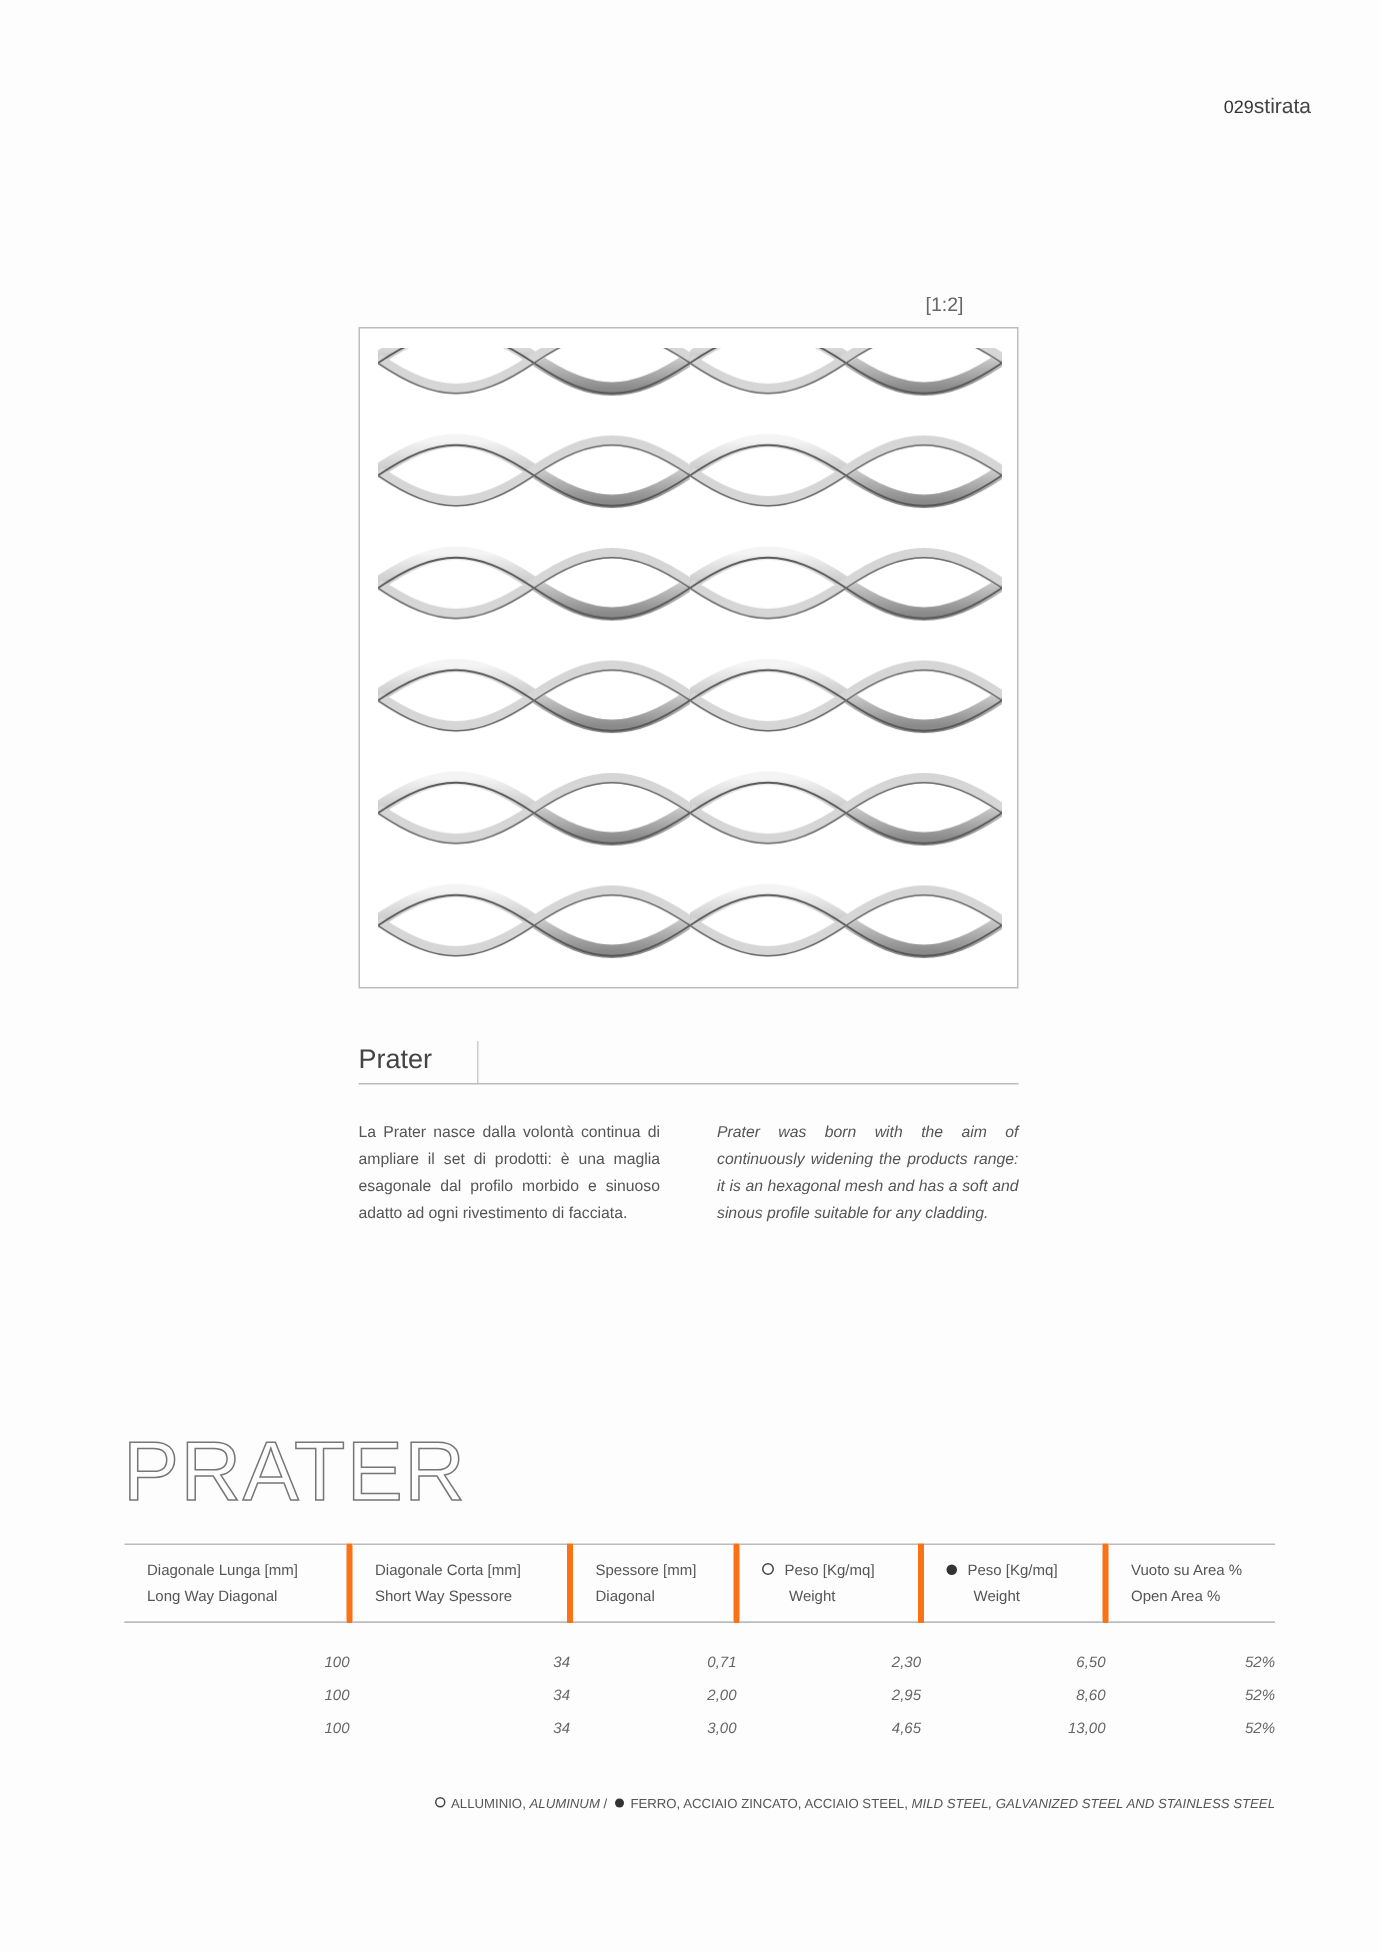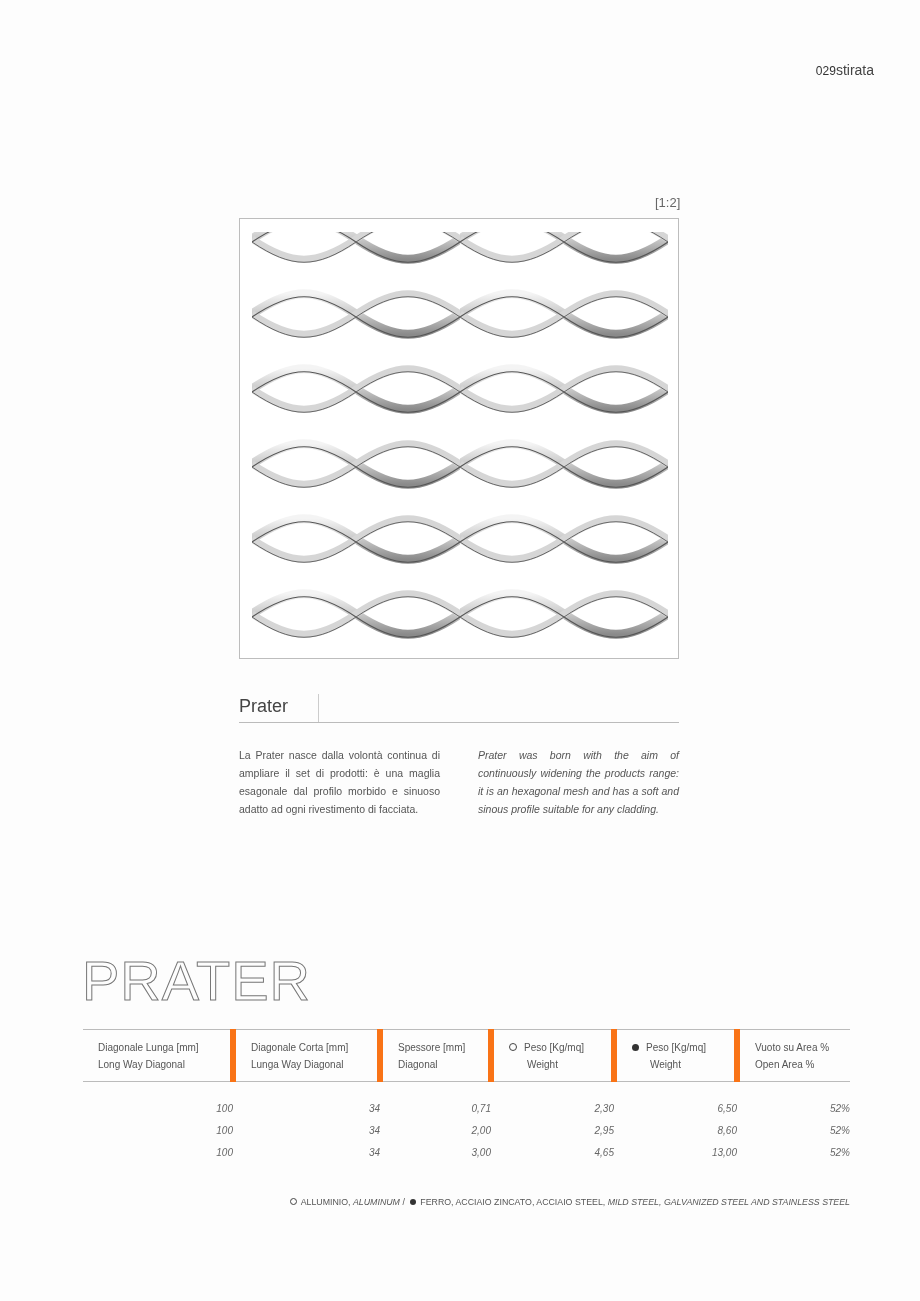--- a/index.html
+++ b/index.html
@@ -2,38 +2,38 @@
 <html><head>
   <meta charset="utf-8">
   <style>
     html, body { margin: 0; padding: 0; }
     body {
       width: 920px; height: 1301px; background: #fdfdfd; position: relative;
       font-family: "Liberation Sans", sans-serif; color: #555; overflow: hidden;
     }
     .page-num { position: absolute; top: 62px; right: 46px; font-size: 14px; color: #444; }
     .page-num .num { font-size: 12px; color: #333; }
-    .scale { position: absolute; top: 195px; left: 655px; font-size: 13px; color: #666; }
+    .scale { position: absolute; top: 195px; left: 617px; font-size: 13px; color: #666; }
     .image-frame {
       position: absolute; left: 239px; top: 218px; width: 440px; height: 441px;
       border: 1px solid #bdbdbd; background: #fff; box-sizing: border-box;
     }
     .image-frame svg { position: absolute; left: 12px; top: 13px; }
     .title-row { position: absolute; left: 239px; top: 694px; width: 440px; height: 28px; border-bottom: 1px solid #bbb; }
     .title-row .title { position: absolute; left: 0; top: 2px; font-size: 18px; color: #444; }
     .title-row .divider { position: absolute; left: 79px; top: 0; width: 1px; height: 28px; background: #ccc; }
     .desc { position: absolute; top: 746px; width: 201px; font-size: 10.5px; line-height: 18px; color: #555; text-align: justify; }
     .desc.it { left: 239px; }
     .desc.en { left: 478px; font-style: italic; }
     .big-title { position: absolute; left: 82px; top: 948px; font-size: 56px; font-weight: 100; color: #666; letter-spacing: 1px;
       -webkit-text-stroke: 0; font-family: "Liberation Sans", sans-serif; }
     .big-title span { color: transparent; -webkit-text-stroke: 1px #777; }
     table { position: absolute; left: 83px; top: 1029px; width: 767px; border-collapse: collapse; font-size: 10px; color: #555; }
     thead tr { border-top: 1px solid #bbb; border-bottom: 1px solid #bbb; }
-    th { font-weight: normal; text-align: left; vertical-align: top; padding: 9px 0 8px 15px; line-height: 17px; height: 33px; border-left: 6px solid #f97316; }
+    th { font-weight: normal; text-align: left; vertical-align: top; padding: 9px 0 8px 15px; line-height: 17px; height: 33px; border-left: 4px solid #f97316; }
     th:first-child { border-left: none; }
     th .dot { display: inline-block; width: 7px; height: 7px; border-radius: 50%; margin-right: 7px; vertical-align: 0; }
     th .dot.open { border: 1px solid #444; width: 6px; height: 6px; }
     th .dot.fill { background: #333; }
     th .indent { padding-left: 18px; }
     tbody td { text-align: right; padding: 0; line-height: 22px; color: #666; font-style: italic; }
     tbody tr:first-child td { padding-top: 16px; }
     .legend { position: absolute; top: 1197px; right: 70px; font-size: 8.8px; color: #555; white-space: nowrap; }
     .legend i { font-style: italic; }
     .legend .dot { display: inline-block; width: 6px; height: 6px; border-radius: 50%; margin: 0 4px 0 0; vertical-align: 0; }
@@ -89,21 +89,21 @@
       <col style="width:113px">
   </colgroup>
   <thead>
     <tr>
       <th>
           <div>Diagonale Lunga [mm]</div>
           <div>Long Way Diagonal</div>
         </th>
       <th>
           <div>Diagonale Corta [mm]</div>
-          <div>Lunga Way Diagonal</div>
+          <div>Short Way Spessore</div>
         </th>
       <th>
           <div>Spessore [mm]</div>
           <div>Diagonal</div>
         </th>
       <th>
           <div><span class="dot open"></span><span>Peso [Kg/mq]</span></div>
           <div class="indent">Weight</div>
         </th>
       <th>

